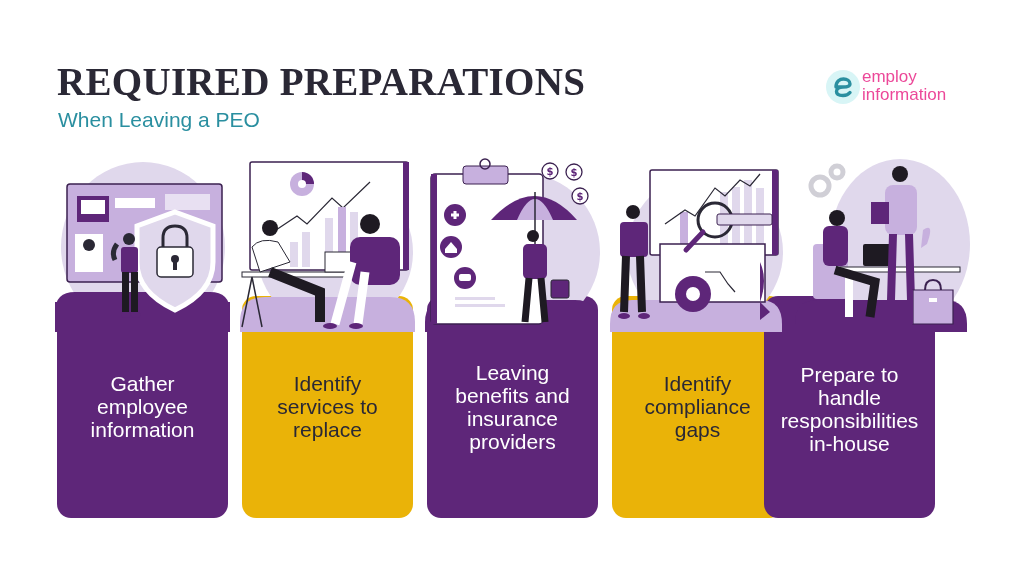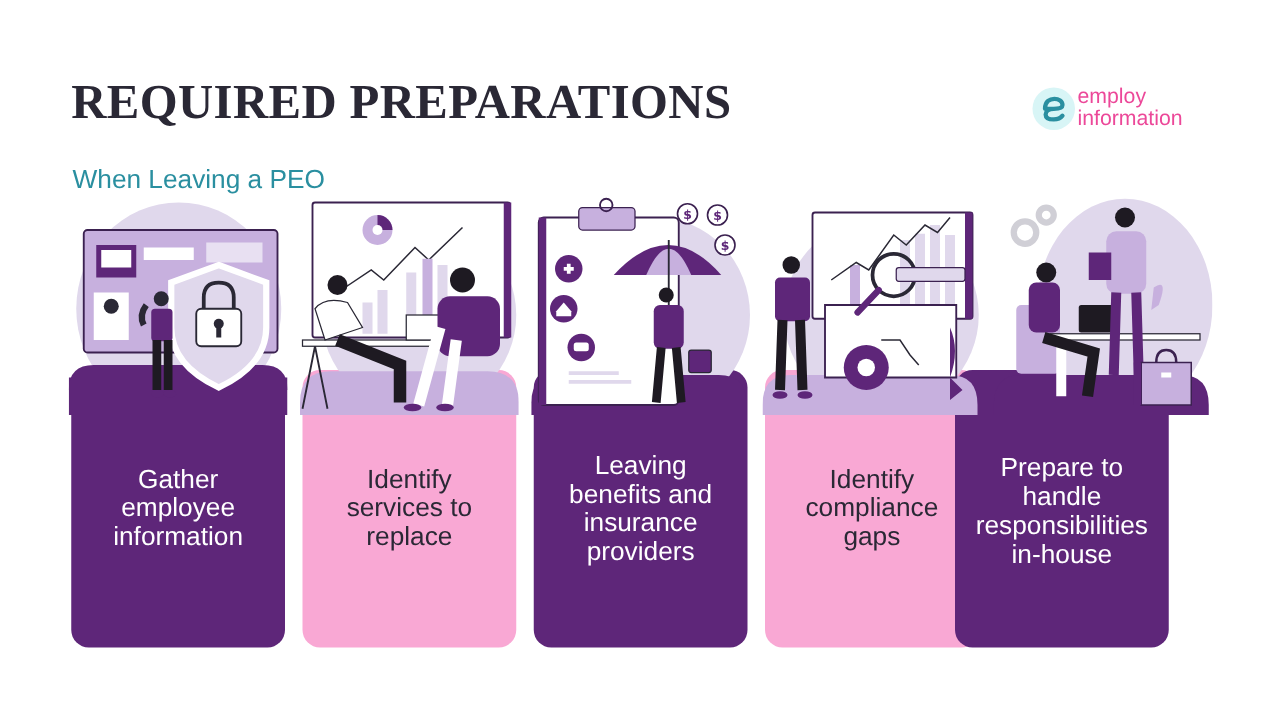--- a/index.html
+++ b/index.html
@@ -9,42 +9,41 @@
   .title {
     position: absolute; left: 57px; top: 62px;
     font-size: 39px; font-weight: bold; color: #2a2835;
     letter-spacing: 0.3px; line-height: 1;
     font-family: Liberation Serif, serif;
   }
   .subtitle {
     position: absolute; left: 58px; top: 109px;
     font-size: 21px; color: #2a8fa0; line-height: 1;
     font-family: "Liberation Sans", sans-serif;
-    margin-top: 24px;
   }
 
   .logo { position: absolute; left: 826px; top: 68px; width: 150px; height: 40px; }
   .logo-mark {
     position: absolute; left: 0; top: 2px; width: 34px; height: 34px;
     border-radius: 50%; background: #d8f5f6;
   }
   .logo-mark svg { position: absolute; left: 5px; top: 5px; }
   .logo-text {
     position: absolute; left: 36px; top: 0px;
     font-family: "Liberation Sans", sans-serif; font-size: 17px;
     color: #ec4899; line-height: 18px;
   }
 
   .card {
     position: absolute; top: 296px; width: 171px; height: 222px;
     border-radius: 14px;
     display: flex; align-items: flex-start; justify-content: center;
   }
   .card.dark { background: #5e2679; color: #ffffff; }
-  .card.light { background: #f9a8d4; color: #2a2835; }
+  .card.light { background: #eab308; color: #2a2835; }
   .card-label {
     position: absolute; left: 0; right: 0; text-align: center;
     font-family: "Liberation Sans", sans-serif;
     font-size: 21px; line-height: 23px; padding: 0 4px;
     white-space: pre-line;
   }
 
   .illus { position: absolute; top: 152px; width: 175px; height: 180px; }
 </style>
 </head>

